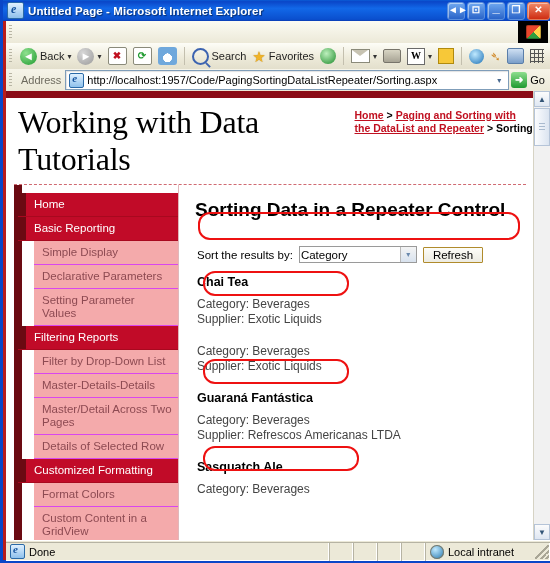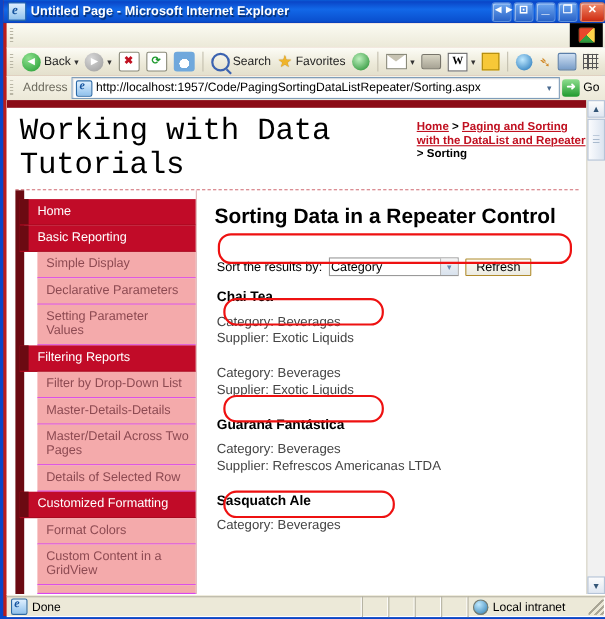--- a/index.html
+++ b/index.html
@@ -157,23 +157,23 @@
   .viewport{
     position:absolute;left:3px;top:91px;width:544px;height:449px;
     background:#ffffff;overflow:hidden;
   }
   .page{
     position:absolute;left:0;top:0;width:528px;height:449px;
     background:#fff;overflow:hidden;
   }
   .topbar{height:7px;background:#8b0b16;width:100%;}
   .site-title{
-    font-size:28px;color:#000;font-weight:normal;
+    font-size:32px;color:#000;font-weight:normal;
     padding:6px 0 3px 12px;letter-spacing:-0.2px;
-    font-family:Liberation Mono, monospace;
+    font-family:Liberation Serif, serif;
   }
   .header-row{display:flex;align-items:flex-start;}
   .breadcrumb{
     font-size:10.5px;font-weight:bold;line-height:12.5px;
     padding-top:11px;padding-left:6px;width:196px;
   }
   .breadcrumb a{color:#c01020;text-decoration:underline;}
   .breadcrumb .sep-txt{color:#000;font-weight:bold;}
   .breadcrumb .cur{color:#000;}
   .dashed{

